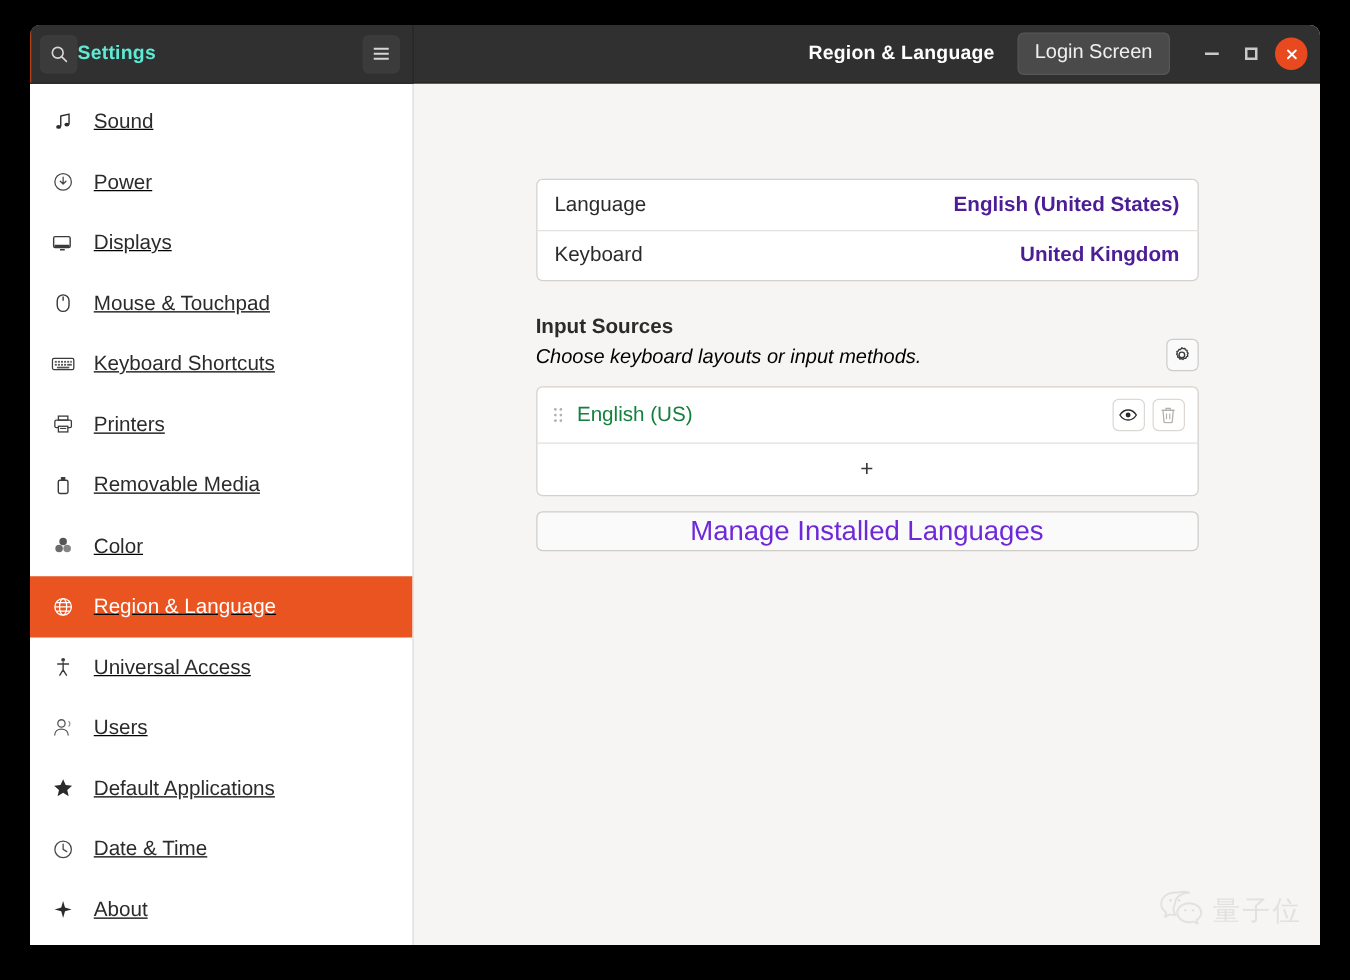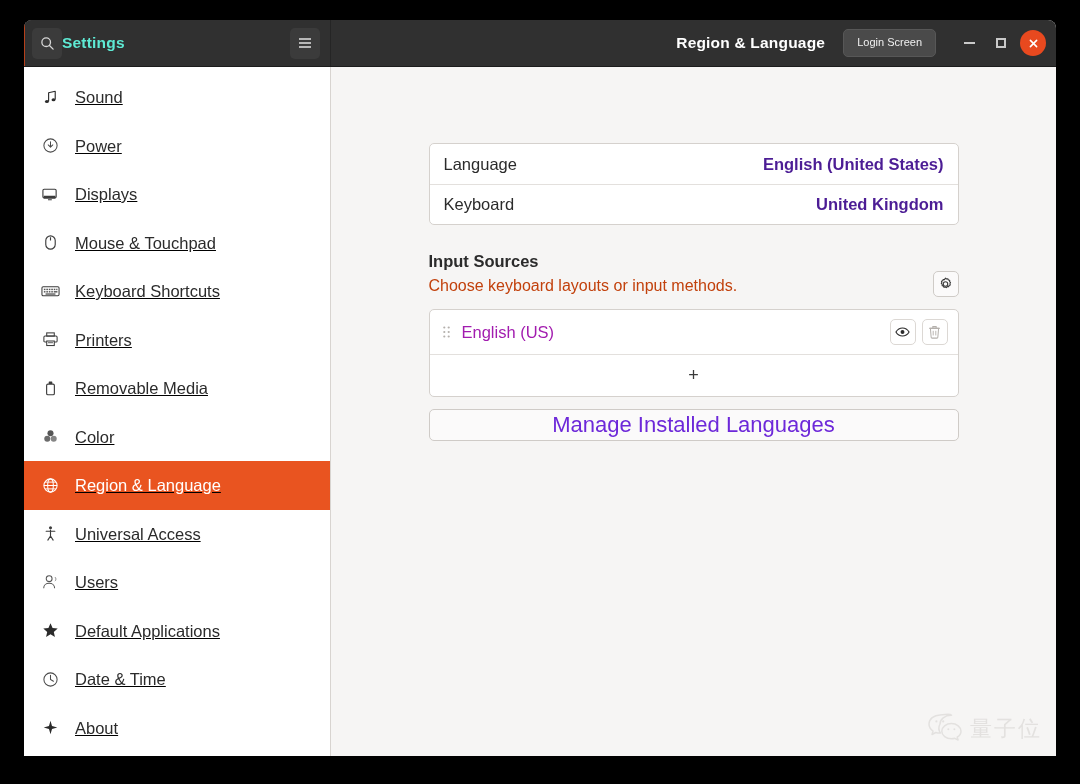--- a/index.html
+++ b/index.html
@@ -83,21 +83,21 @@
     color: #ffffff;
     font-size: 15.5px;
     font-weight: bold;
     letter-spacing: 0.2px;
     margin-right: 18px;
   }
 
   #login-screen-btn {
     background: #4a4a4a;
     color: #f0f0f0;
-    font-size: 11px;
+    font-size: 16px;
     padding: 6px 13px 7px;
     border-radius: 5px;
     border: 1px solid #575757;
     cursor: pointer;
     line-height: 1.15;
   }
 
   .wbtns { display: flex; align-items: center; gap: 6px; margin-left: 20px; }
   .wbtn {
     width: 26px; height: 26px;
@@ -188,23 +188,24 @@
     margin-top: 26px;
   }
   .section-title {
     font-size: 16.5px;
     font-weight: bold;
     color: #2b2b2b;
     line-height: 1.3;
   }
   .section-sub {
     font-size: 16px;
-    color: #c2410c;
+    color: #000000;
     margin-top: 4px;
     line-height: 1.3;
+    font-style: italic;
   }
   #input-sources-options-btn {
     width: 26px; height: 26px;
     background: #fbfafa;
     border: 1px solid #cfcbc7;
     border-radius: 5px;
     display: flex; align-items: center; justify-content: center;
     cursor: pointer;
     flex: 0 0 26px;
     margin-top: 2px;
@@ -222,21 +223,21 @@
   .drag-handle {
     width: 10px;
     display: flex; align-items: center; justify-content: center;
     margin-right: 10px;
     cursor: grab;
     flex: 0 0 10px;
   }
   .src-name {
     flex: 1;
     font-size: 16.5px;
-    color: #a21caf;
+    color: #15803d;
   }
   .icon-btn {
     width: 26px; height: 26px;
     background: #ffffff;
     border: 1px solid #dcd8d4;
     border-radius: 5px;
     display: flex; align-items: center; justify-content: center;
     cursor: pointer;
     margin-left: 6px;
   }

